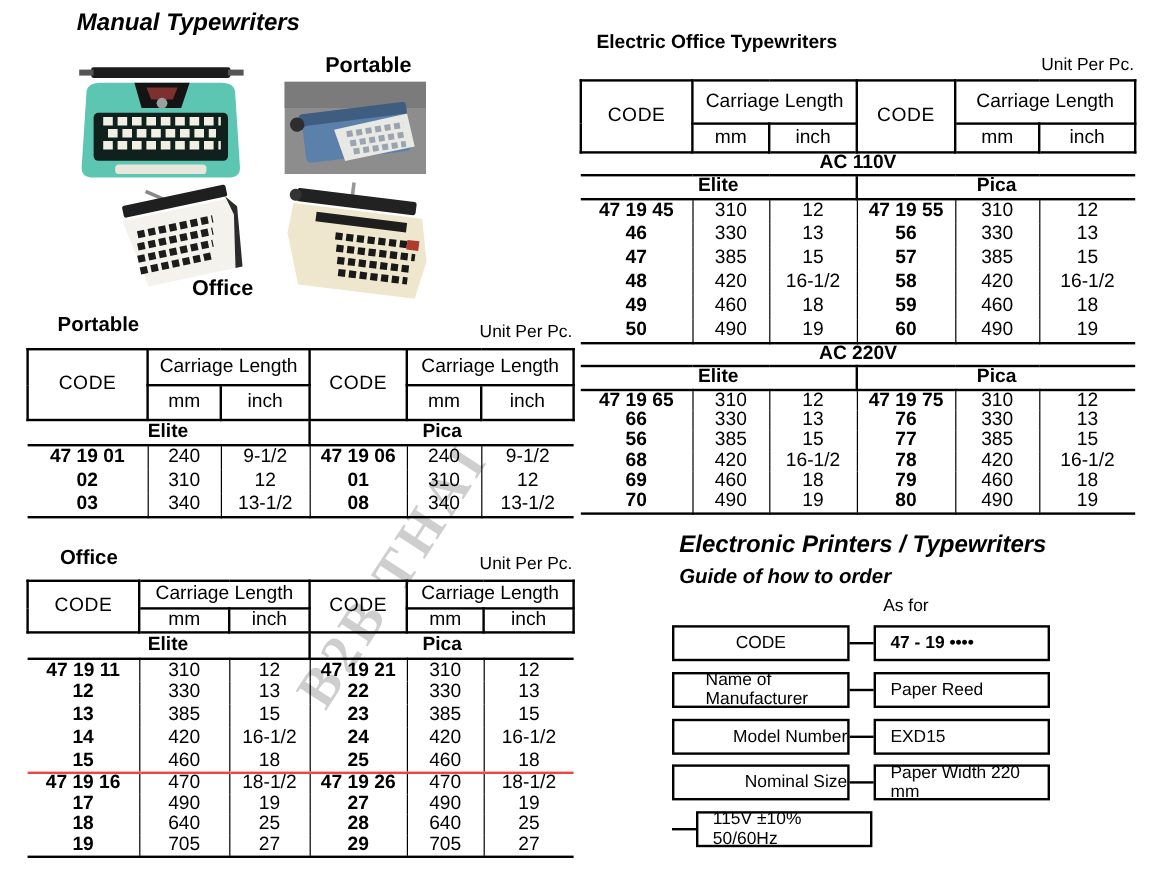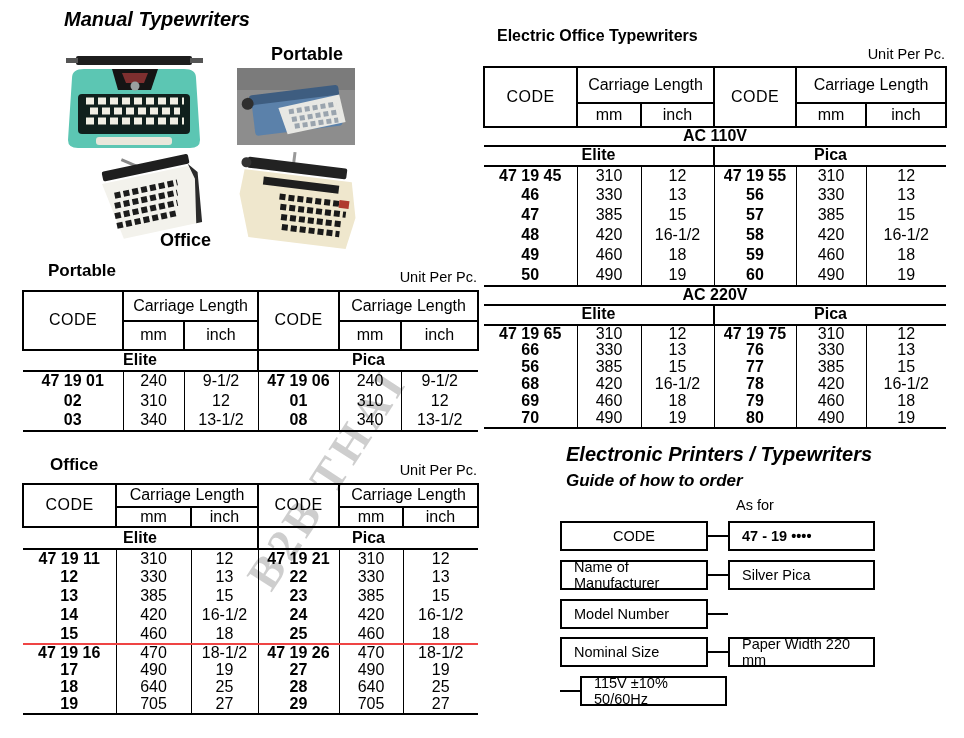--- a/index.html
+++ b/index.html
@@ -49,21 +49,21 @@
   #tbl-portable tr.h1 { height:30px; }  #tbl-portable tr.h2 { height:29px; }
   #tbl-portable tr.type { height:21px; } #tbl-portable tr.drow { height:20px; }
   #tbl-office tr.h1 { height:23px; }  #tbl-office tr.h2 { height:20px; }
   #tbl-office tr.type { height:22px; } #tbl-office tr.drow { height:19px; }
   #tbl-office tr.drow.slim { height:17px; }
 
   
   .grow { position:absolute; z-index:2; display:flex; align-items:center; height:30px; left:560px; }
   .gbox { border:2px solid #000; height:30px; box-sizing:border-box; display:flex;
           align-items:center; font-size:14.5px; background:transparent; }
-  .gbox.l { width:148px; padding-left:12px; }
+  .gbox.l { width:148px; padding-left:26px;justify-content:flex-end; }
   .gbox.l.center { justify-content:center; padding-left:0; }
   .gbox.r { width:147px; padding-left:12px; }
   .gline { width:20px; height:2px; background:#000; }
   .bold { font-weight:bold; }
 </style>
 </head>
 <body>
 
 <div class="page">
 
@@ -449,28 +449,31 @@
     <div class="gbox r">
         <span class="bold">47 - 19 ••••</span>
       </div>
   </div>
   <div class="grow" style="top:560px;">
     <div class="gbox l">
         <span>Name of Manufacturer</span>
       </div>
     <div class="gline"></div>
     <div class="gbox r">
-        <span>Silver Pica</span>
+        <span>Paper Reed</span>
       </div>
   </div>
   <div class="grow" style="top:599px;">
     <div class="gbox l">
         <span>Model Number</span>
       </div>
     <div class="gline"></div>
+    <div class="gbox r">
+        <span>EXD15</span>
+      </div>
   </div>
   <div class="grow" style="top:637px;">
     <div class="gbox l">
         <span>Nominal Size</span>
       </div>
     <div class="gline"></div>
     <div class="gbox r">
         <span>Paper Width 220 mm</span>
       </div>
   </div>

